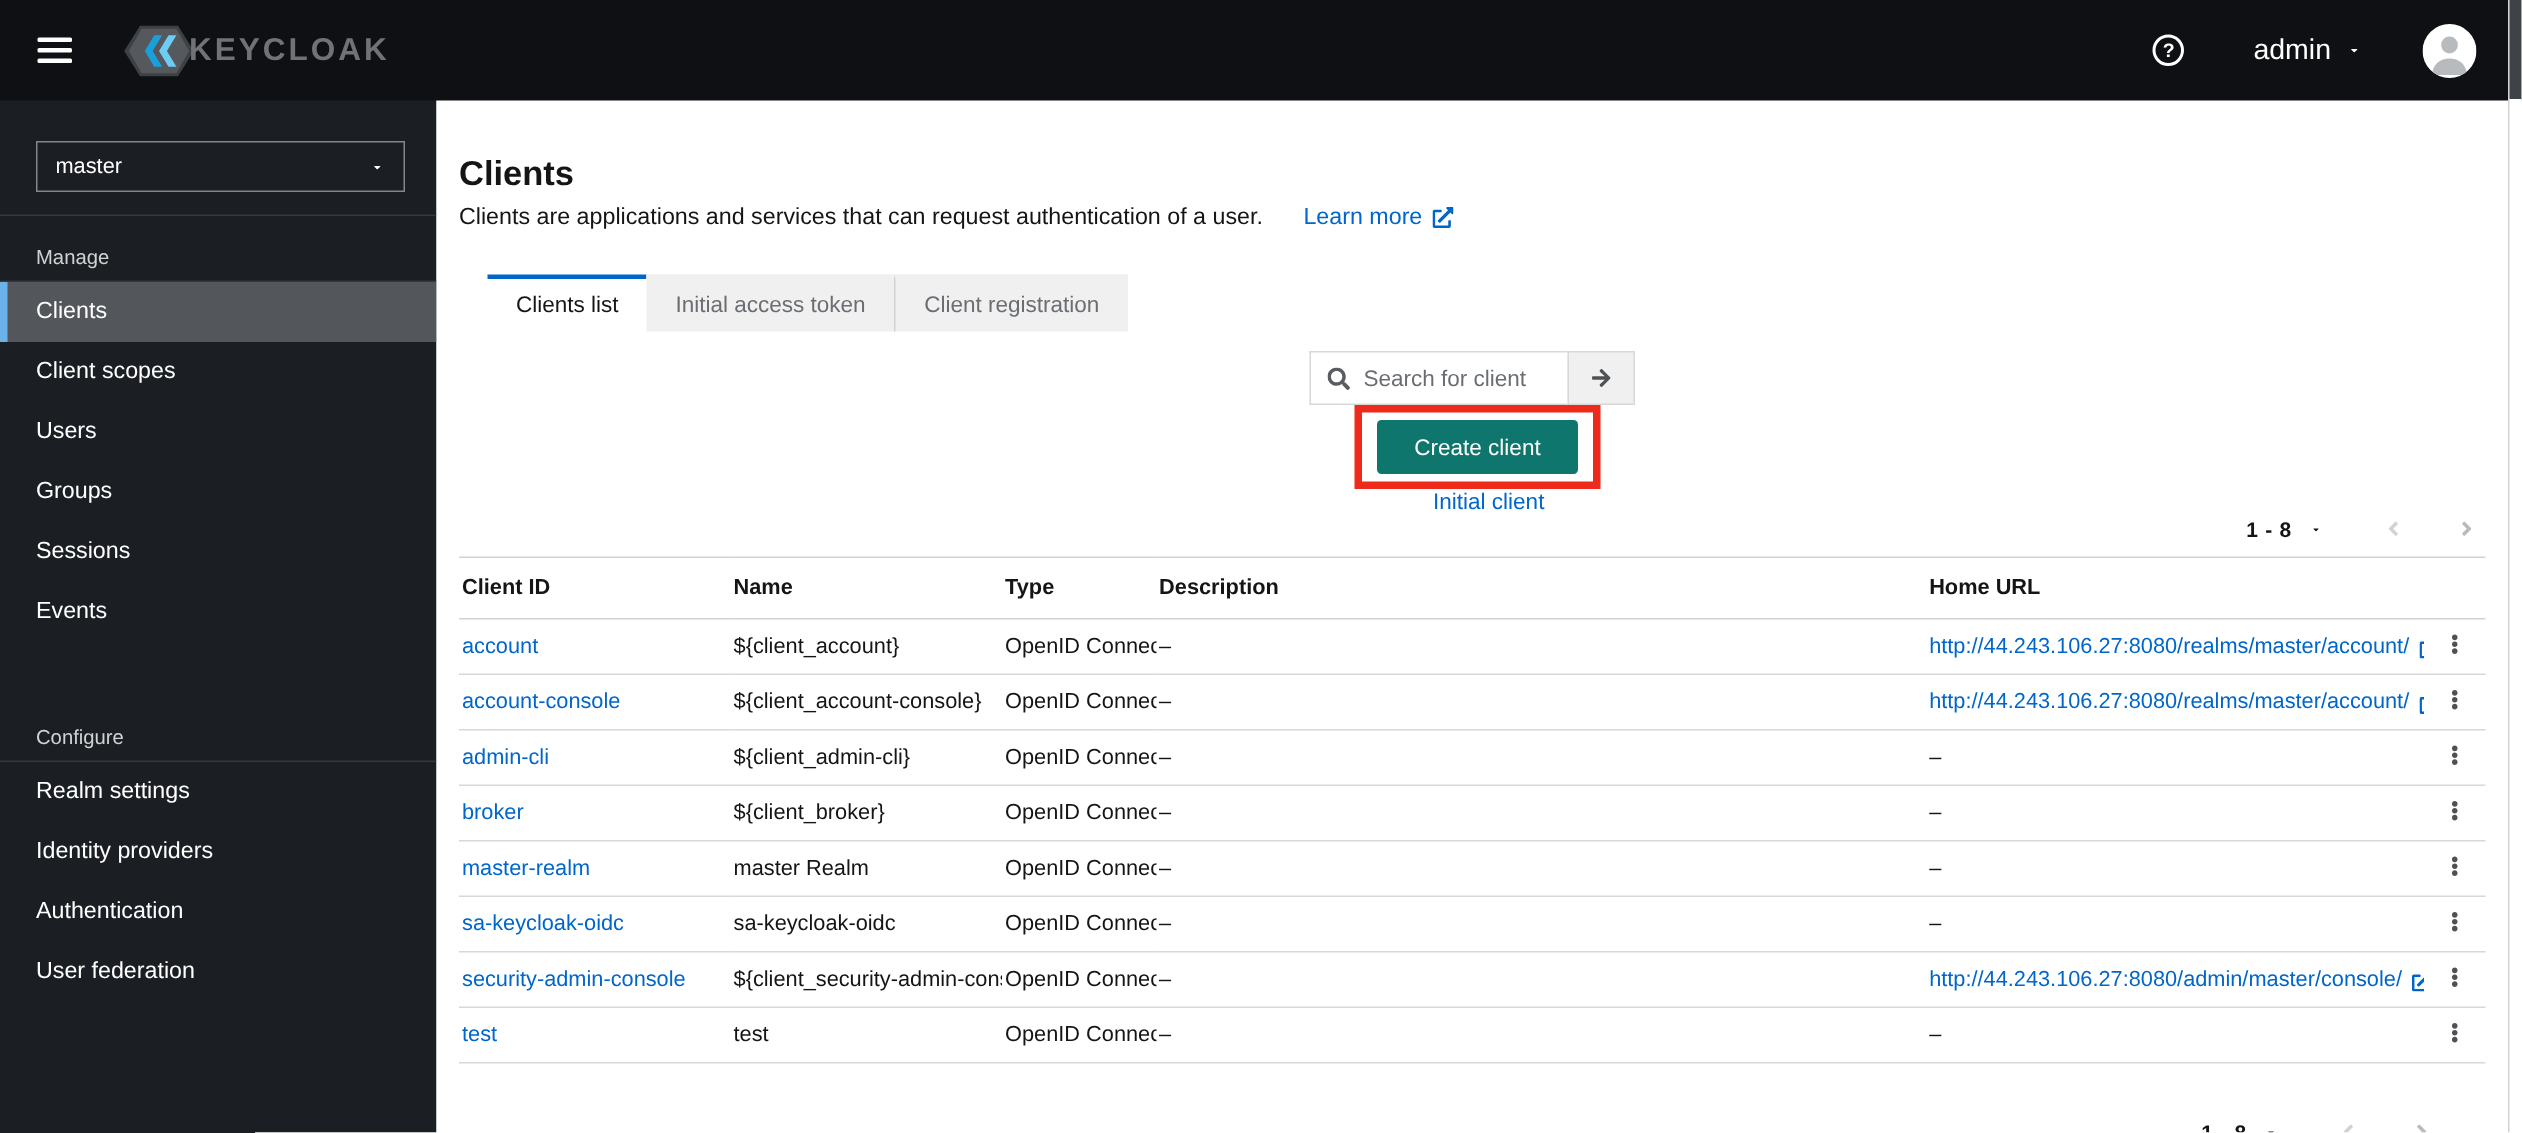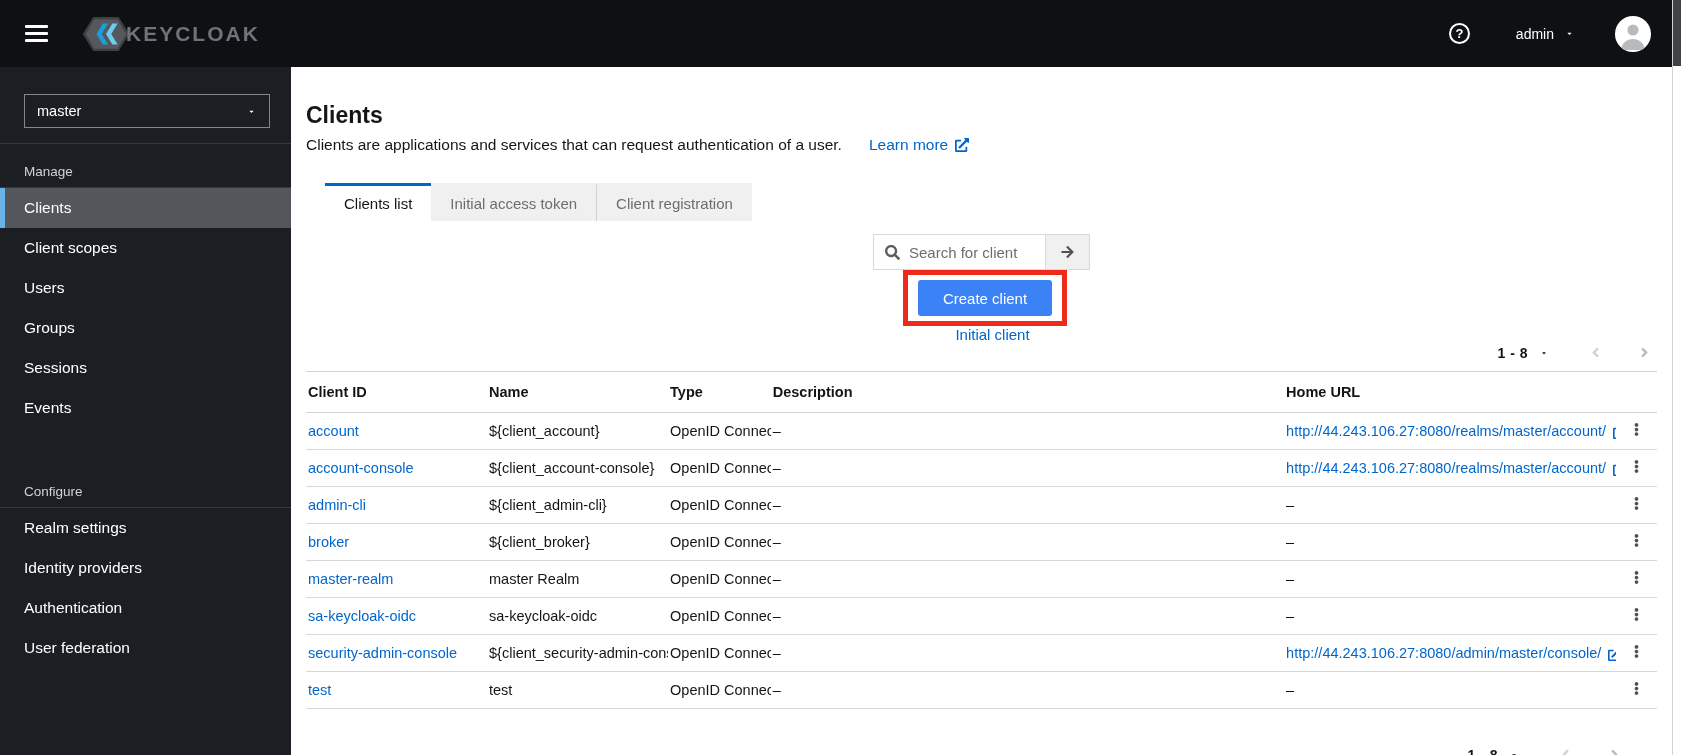--- a/index.html
+++ b/index.html
@@ -12,21 +12,21 @@
     background:#0e1013; display:flex; align-items:center; z-index:5; }
   .hamburger { margin-left:19px; background:none; border:none; cursor:pointer;
     display:flex; flex-direction:column; gap:4px; padding:6px; }
   .hamburger .bar { width:23px; height:3px; background:#fff; border-radius:1px; }
   .logo { margin-left:26px; display:flex; align-items:center; }
   .logo-text { font-size:21px; font-weight:bold; letter-spacing:2px; color:#6f7378; margin-left:-6px; }
   .mast-right { margin-left:auto; margin-right:30px; display:flex; align-items:center; }
   .help-btn { background:none; border:2px solid #fff; border-radius:50%; width:21px; height:21px;
     color:#fff; font-size:13px; font-weight:bold; line-height:16px; text-align:center;
     cursor:pointer; margin-right:46px; padding:0; }
-  .user-btn { background:none; border:none; color:#fff; font-size:14px; cursor:pointer;
+  .user-btn { background:none; border:none; color:#fff; font-size:19px; cursor:pointer;
     display:flex; align-items:center; gap:10px; margin-right:40px; }
   .user-btn svg { fill:#fff; }
   .avatar { width:36px; height:36px; }
 
   
   .sidebar { position:absolute; top:66px; left:0; width:291px; bottom:0; background:#1b1f24; }
   .sidebar-top { padding:28px 21px 15px 24px; border-bottom:1px solid #35393e; }
   .realm-select { width:100%; height:34px; background:transparent; border:1px solid #83878d;
     color:#fff; font-size:14.5px; display:flex; align-items:center; justify-content:space-between;
     padding:0 12px; cursor:pointer; font-family:inherit; }
@@ -59,21 +59,21 @@
   .search-group { display:flex; }
   .search-box { width:172px; height:36px; background:#fff; border:1px solid #d8d8d8;
     border-right:none; display:flex; align-items:center; padding-left:11px; gap:9px; }
   .search-box input { border:none; outline:none; font-family:inherit; font-size:15px;
     width:128px; color:#151515; }
   .search-box input::placeholder { color:#6a6e73; }
   .search-submit { width:45px; height:36px; background:#f0f0f0; border:1px solid #d8d8d8;
     display:flex; align-items:center; justify-content:center; cursor:pointer; }
   .search-submit svg { fill:#4f5255; }
   .annotation { margin-left:7px; border:5px solid #ee2a1a; padding:5px 10px; display:inline-flex; }
-  .create-btn { height:36px; background:#3b82f6; color:#fff; border:none; border-radius:3px;
+  .create-btn { height:36px; background:#0f766e; color:#fff; border:none; border-radius:3px;
     font-family:inherit; font-size:15px; padding:0 25px; cursor:pointer; }
   .import-link { margin-left:22px; color:#0066cc; font-size:15px; text-decoration:none; cursor:pointer; }
 
   .pagination { display:flex; align-items:center; font-size:14px; color:#151515; }
   .toolbar .pagination { margin-left:auto; margin-right:2px; }
   .pag-range { font-weight:bold; letter-spacing:0.5px; }
   .pag-menu-btn { background:none; border:none; margin-left:9px; cursor:pointer; padding:2px; display:flex; }
   .pag-menu-btn svg { fill:#151515; }
   .pag-nav-btn { background:none; border:none; cursor:pointer; padding:2px 6px; display:flex; }
   .pag-prev { margin-left:34px; }

